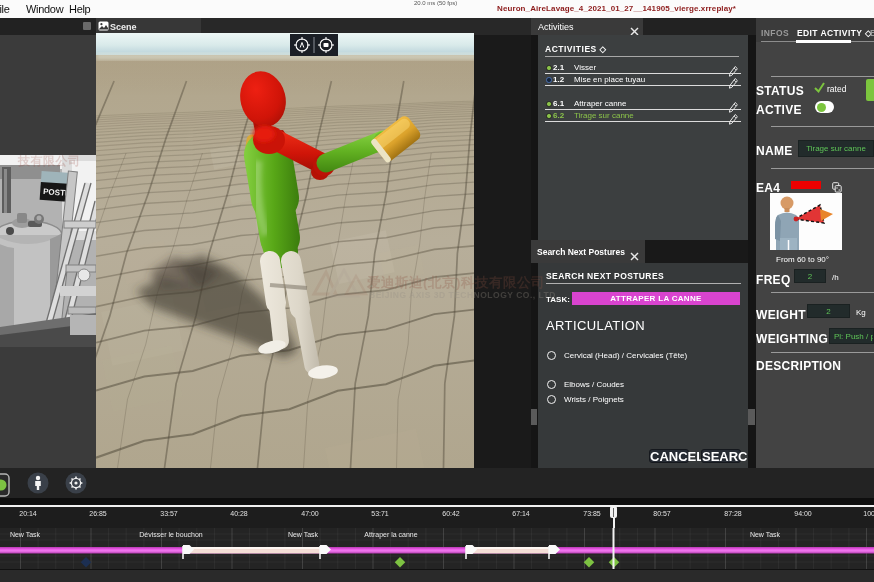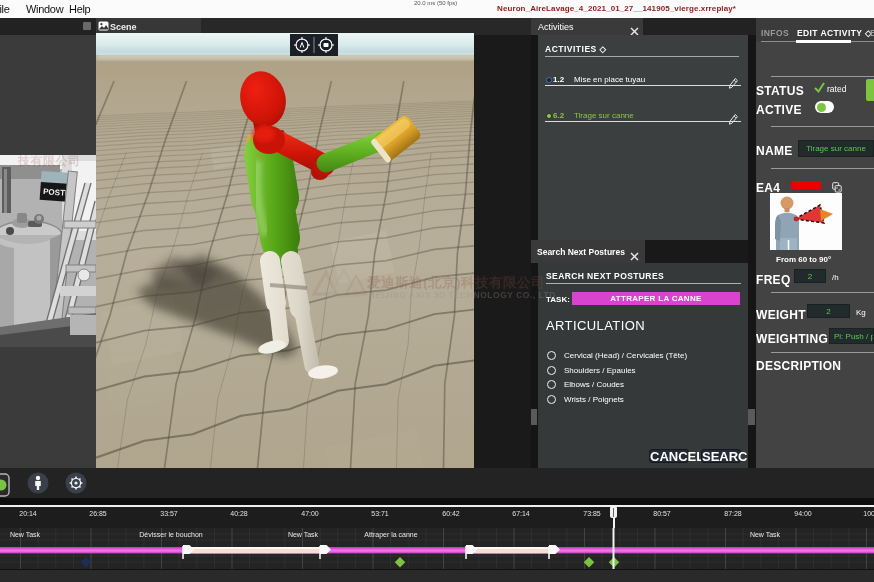--- a/index.html
+++ b/index.html
@@ -380,24 +380,42 @@
  <polygon points="421,19 427,17 426,22" fill="#eee"></polygon>
  <rect x="404.5" y="23" width="6" height="7" fill="#cfcfcf"></rect>
  <text x="399" y="56" font-family="Liberation Sans, sans-serif" font-size="7.5" fill="#e4e4e4">Persp</text>
 </g>
 </svg>
   </div>
 <div class="abs" id="agap"></div>
 <div class="abs" id="apanel">
  <div id="ahead">ACTIVITIES ◇</div>
  <div id="aheadline"></div>
+ <div class="arow" style="top:27px">
+      <span class="dotg"></span>
+      <span class="anum">2.1</span>
+      <span class="alab">Visser</span>
+      <span class="apen"><svg width="9" height="11" viewBox="0 0 9 11">
+          <path d="M6.2,0.5 l2.2,2.2 l-5.6,6.6 l-2.4,0.9 l0.5,-2.7 z" fill="none" stroke="#e8e8e8" stroke-width="1"></path>
+          <line x1="5" y1="2" x2="7" y2="4" stroke="#e8e8e8" stroke-width="0.8"></line>
+        </svg></span>
+    </div>
 <div class="arow" style="top:39px">
       <span class="dotb"></span>
       <span class="anum">1.2</span>
       <span class="alab">Mise en place tuyau</span>
+      <span class="apen"><svg width="9" height="11" viewBox="0 0 9 11">
+          <path d="M6.2,0.5 l2.2,2.2 l-5.6,6.6 l-2.4,0.9 l0.5,-2.7 z" fill="none" stroke="#e8e8e8" stroke-width="1"></path>
+          <line x1="5" y1="2" x2="7" y2="4" stroke="#e8e8e8" stroke-width="0.8"></line>
+        </svg></span>
+    </div>
+<div class="arow" style="top:63px">
+      <span class="dotg"></span>
+      <span class="anum">6.1</span>
+      <span class="alab">Attraper canne</span>
       <span class="apen"><svg width="9" height="11" viewBox="0 0 9 11">
           <path d="M6.2,0.5 l2.2,2.2 l-5.6,6.6 l-2.4,0.9 l0.5,-2.7 z" fill="none" stroke="#e8e8e8" stroke-width="1"></path>
           <line x1="5" y1="2" x2="7" y2="4" stroke="#e8e8e8" stroke-width="0.8"></line>
         </svg></span>
     </div>
 <div class="arow" style="top:75px">
       <span class="dotg"></span>
       <span class="anum" style="color:#8bc34a">6.2</span>
       <span class="alab" style="color:#8bc34a">Tirage sur canne</span>
       <span class="apen"><svg width="9" height="11" viewBox="0 0 9 11">
@@ -418,24 +436,20 @@
   </div>
 <div class="abs" id="spanel">
  <div class="h1">SEARCH NEXT POSTURES</div>
  <div id="sline"></div>
  <div id="stask">TASK:</div>
  <div id="sbar">ATTRAPER LA CANNE</div>
  <div id="sart">ARTICULATION</div>
 <div class="rrow" style="top:87px">
       <span class="radio"></span>
       <span class="rlab">Cervical (Head) / Cervicales (Tête)</span>
-    </div>
-<div class="rrow" style="top:102px">
-      <span class="radio"></span>
-      <span class="rlab">Shoulders / Epaules</span>
     </div>
 <div class="rrow" style="top:116px">
       <span class="radio"></span>
       <span class="rlab">Elbows / Coudes</span>
     </div>
 <div class="rrow" style="top:131px">
       <span class="radio"></span>
       <span class="rlab">Wrists / Poignets</span>
     </div>
 
@@ -487,21 +501,21 @@
 <path d="M8,22 q-3,3 -3,10 l0,14 l5,2 l1,-20 z" fill="#7c93a4"></path>
 <rect x="10" y="45" width="17" height="12" fill="#9db3c2"></rect>
 <line x1="18.5" y1="47" x2="18.5" y2="57" stroke="#fdfdfd" stroke-width="1.5"></line>
 <g>
 <polygon points="25,26 50,12 54,30" fill="#e23535" stroke="#151515" stroke-width="1.5" stroke-dasharray="3,2.2"></polygon>
 <polygon points="50,16 63,21 51,28" fill="#e8852a"></polygon>
 <circle cx="26" cy="26" r="2.4" fill="#c22"></circle>
 </g>
 </svg>
     </div>
- <div style="position:absolute;left:20px;top:237px;font-size:8px;font-weight:bold">From 60 to 90°</div>
+ <div style="position:absolute;left:20px;top:237px;font-size:8px;font-weight:normal">From 60 to 90°</div>
  <div class="rlabel" style="top:255px">FREQ</div>
  <div class="rinput" style="left:38px;top:251px;width:32px;height:14px;line-height:13px">2</div>
  <div style="position:absolute;left:76px;top:255px;font-size:8px">/h</div>
  <div class="rsep" style="top:274px"></div>
  <div class="rlabel" style="top:290px">WEIGHT</div>
  <div class="rinput" style="left:51px;top:286px;width:43px;height:14px;line-height:13px">2</div>
  <div style="position:absolute;left:100px;top:290px;font-size:8px">Kg</div>
  <div class="rlabel" style="top:314px">WEIGHTING</div>
  <div class="rinput" style="left:73px;top:310px;width:45px;height:16px;line-height:15px;text-align:left;padding-left:4px">Pl: Push / p</div>
  <div class="rsep" style="top:334px"></div>

